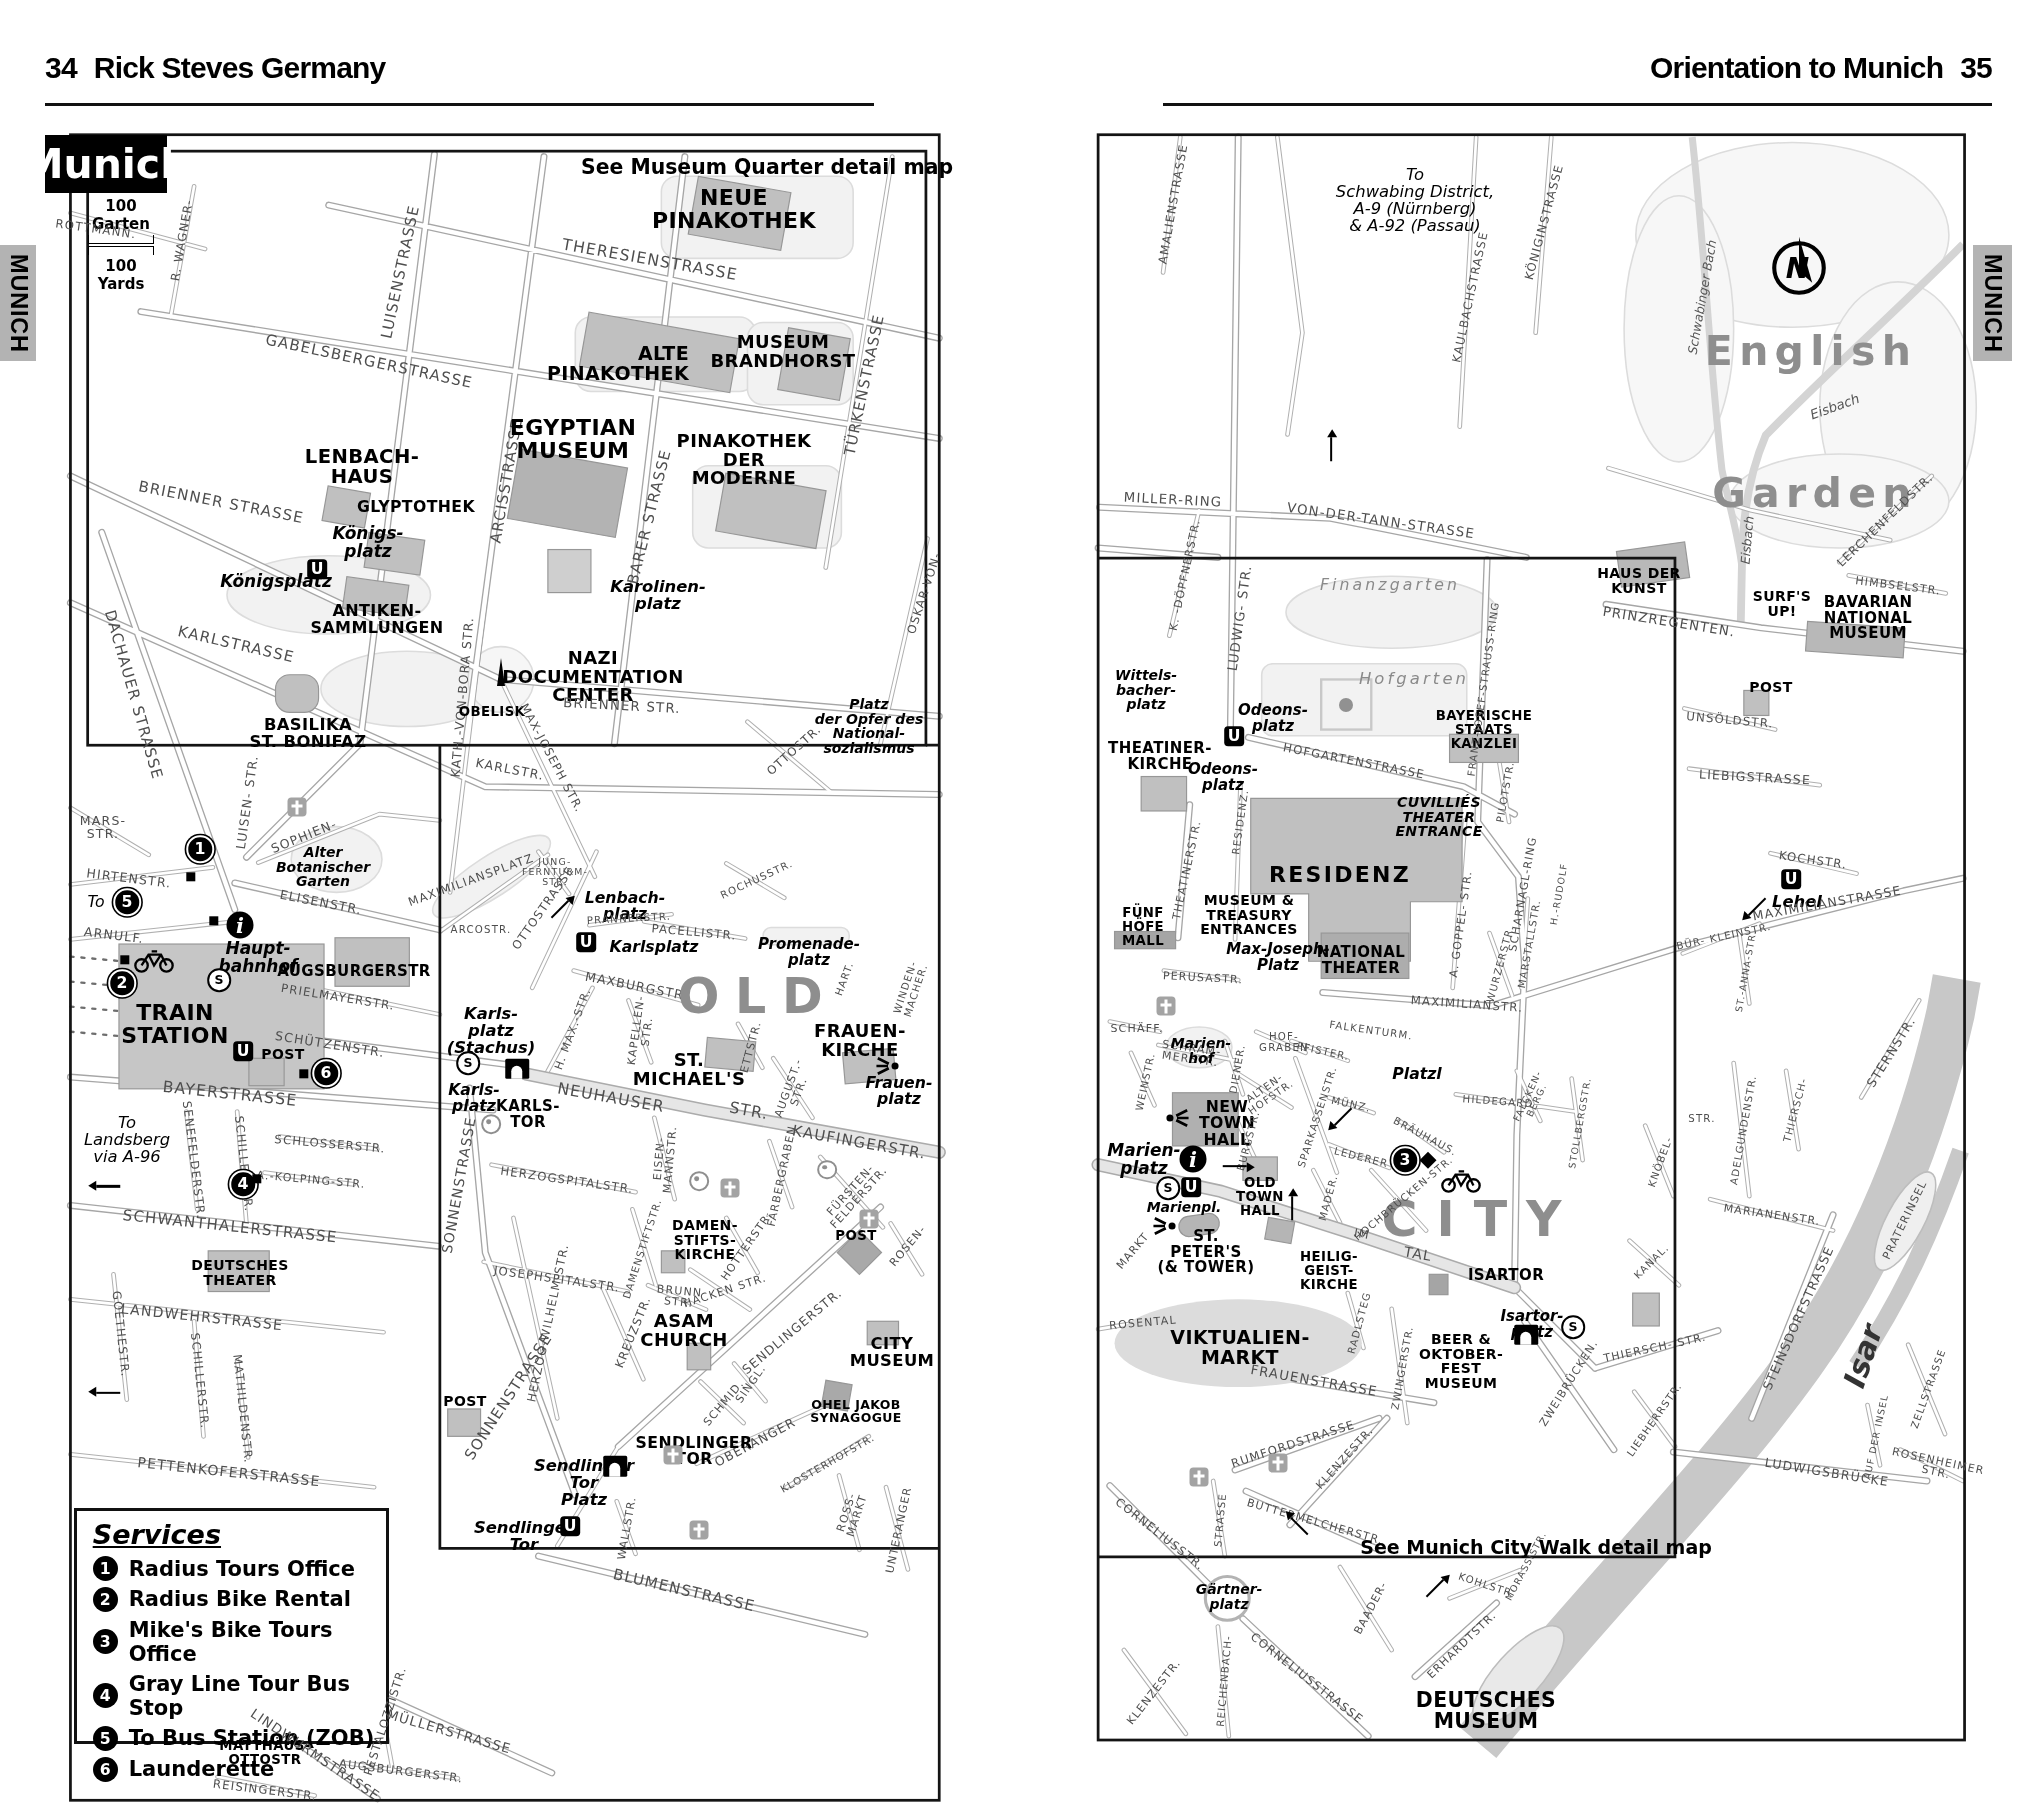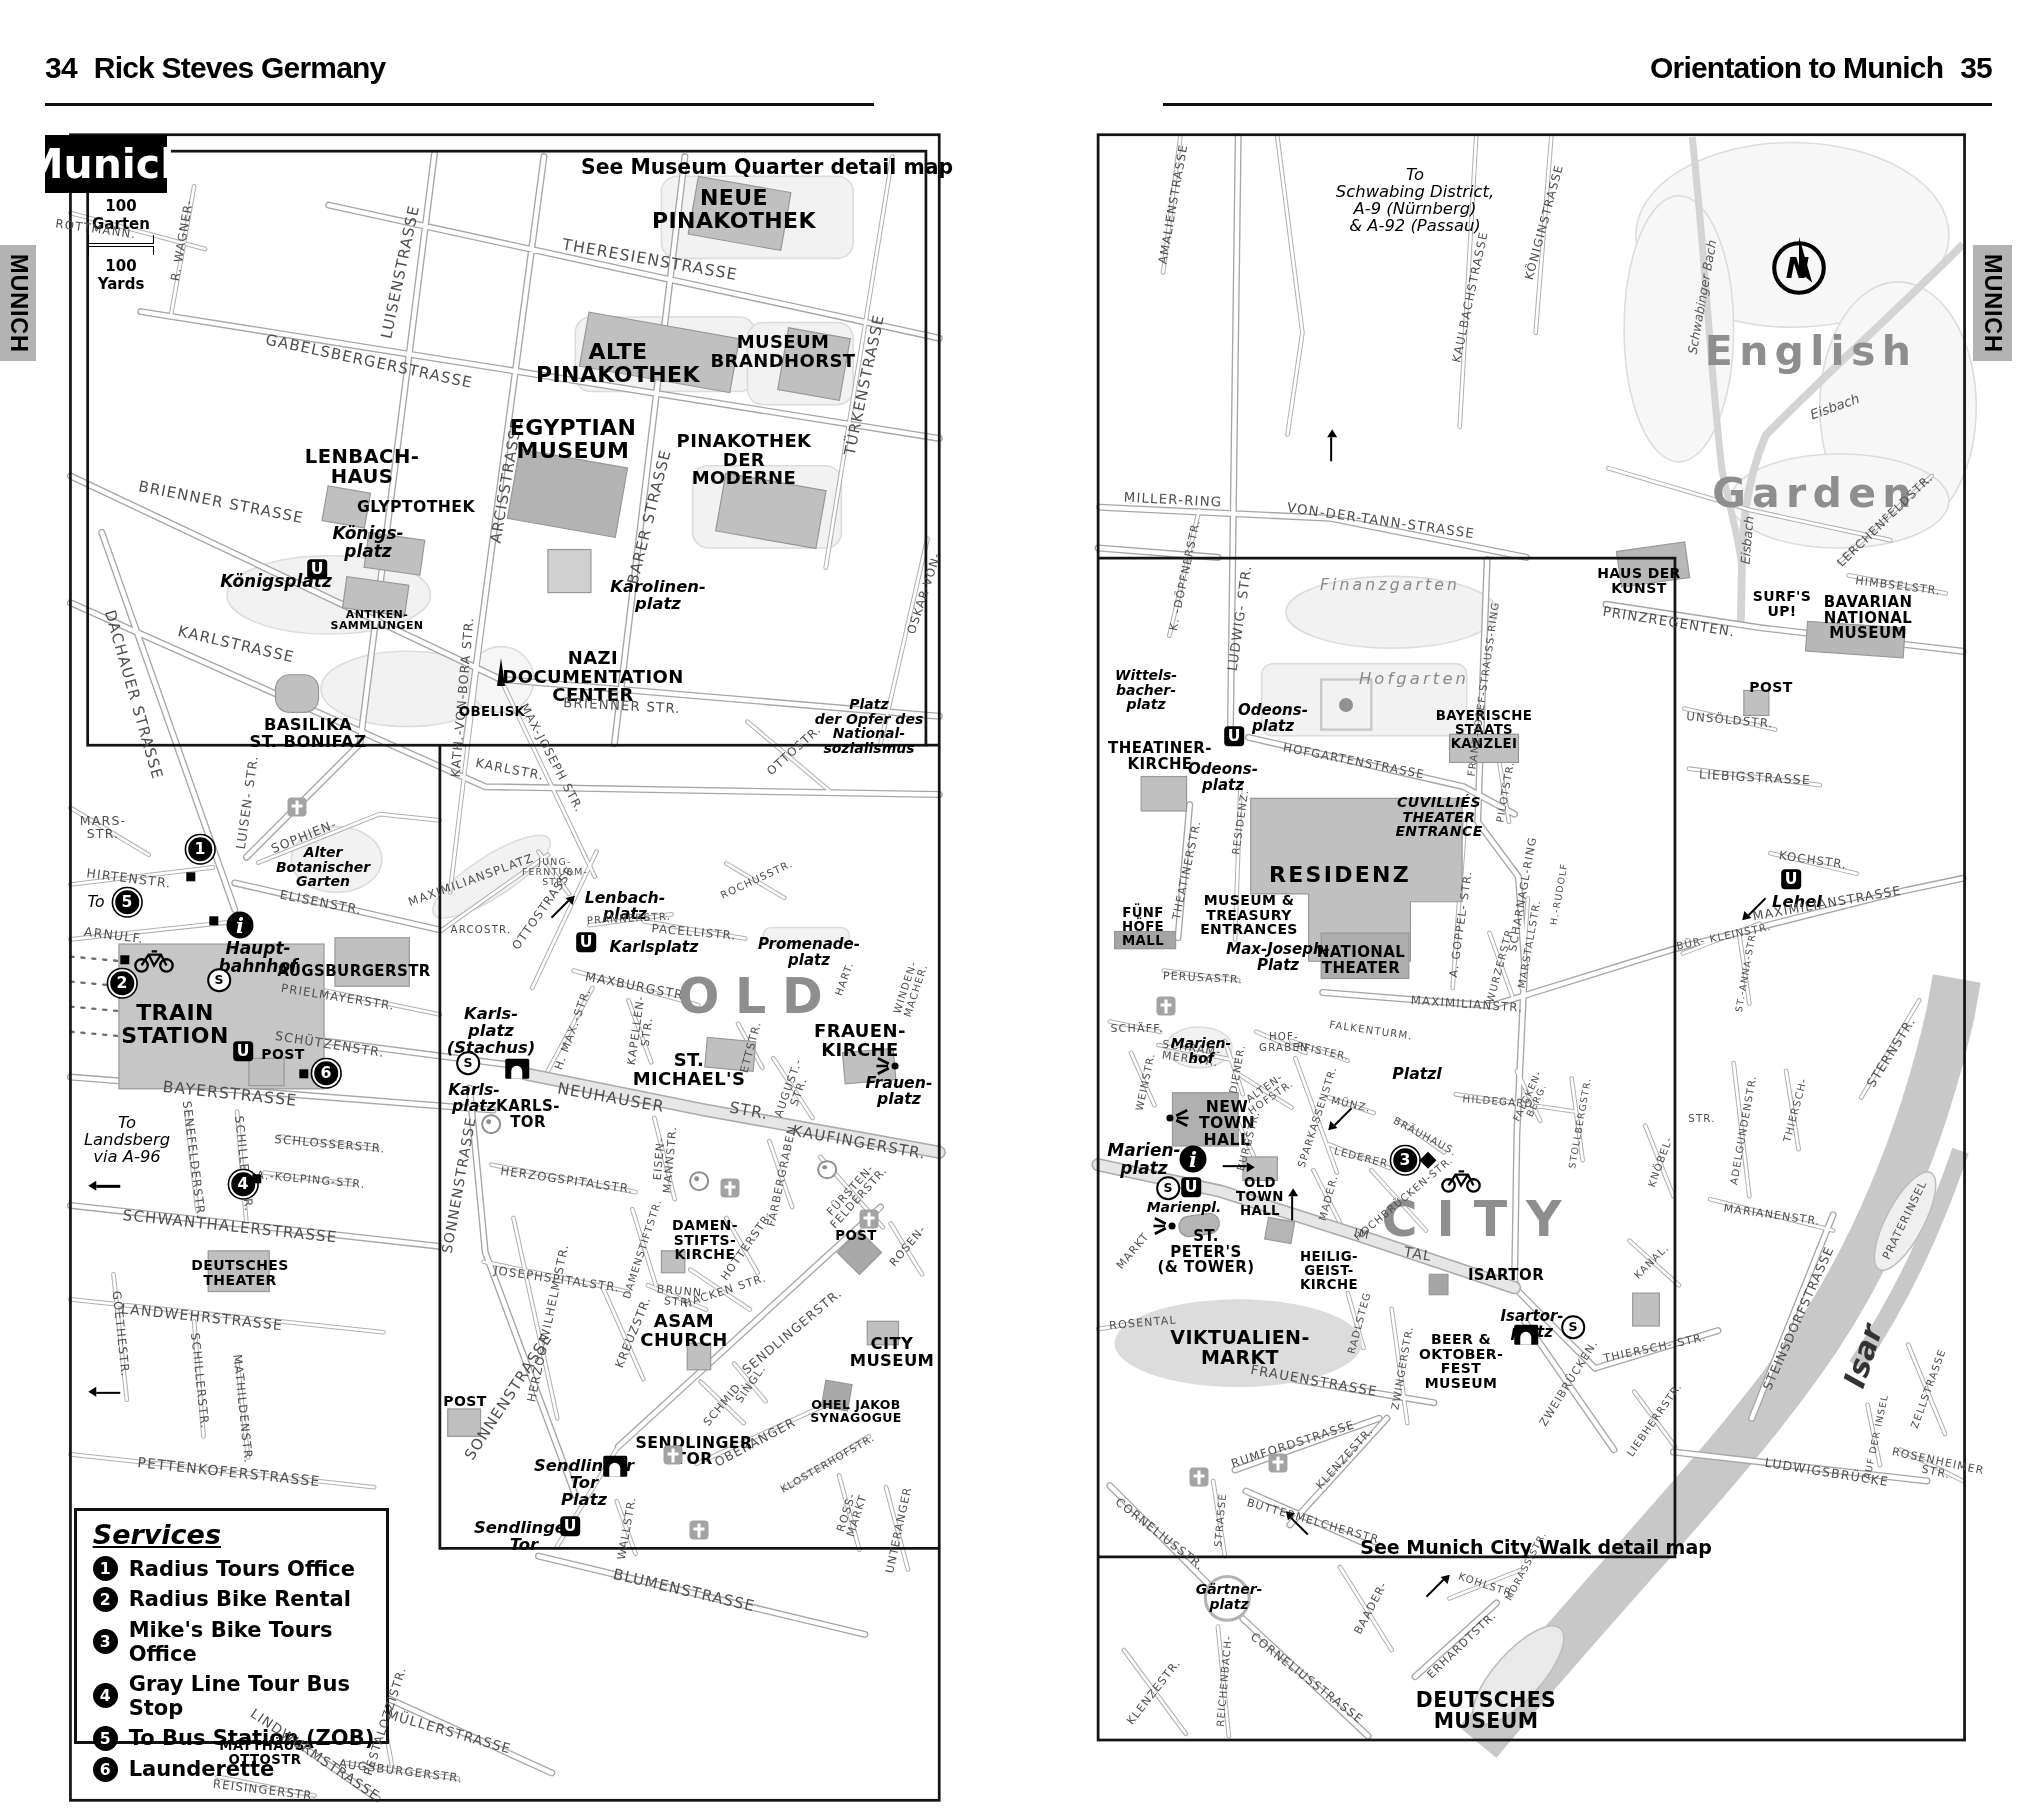--- a/index.html
+++ b/index.html
@@ -251,39 +251,39 @@
       </div>
   </div>
 
   <div id="labels">
       <div class="lb note2" style="left: 767px; top: 168px; font-size: 20.4px; transform: translate(-50%, -50%) rotate(0deg);">See Museum Quarter detail map</div>
       <div class="lb poi" style="left: 734px; top: 210px; font-size: 22px; transform: translate(-50%, -50%) rotate(0deg);">NEUE
 PINAKOTHEK</div>
       <div class="lb st" style="left: 650px; top: 260px; font-size: 15.7px; transform: translate(-50%, -50%) rotate(10deg);">THERESIENSTRASSE</div>
       <div class="lb poi" style="left: 783px; top: 352px; font-size: 18px; transform: translate(-50%, -50%) rotate(0deg);">MUSEUM
 BRANDHORST</div>
-      <div class="lb poi" style="left: 618px; top: 364px; font-size: 22px; transform: translate(-50%, -50%) rotate(0deg);">ALTE
+      <div class="lb poi" style="left: 618px; top: 364px; font-size: 19px; transform: translate(-50%, -50%) rotate(0deg); text-align: right;">ALTE
 PINAKOTHEK</div>
       <div class="lb poi" style="left: 744px; top: 460px; font-size: 18px; transform: translate(-50%, -50%) rotate(0deg);">PINAKOTHEK
 DER
 MODERNE</div>
       <div class="lb st" style="left: 865px; top: 385px; font-size: 15px; transform: translate(-50%, -50%) rotate(-78deg);">TÜRKENSTRASSE</div>
       <div class="lb st" style="left: 401px; top: 272px; font-size: 15px; transform: translate(-50%, -50%) rotate(-78deg);">LUISENSTRASSE</div>
       <div class="lb st" style="left: 369px; top: 362px; font-size: 15px; transform: translate(-50%, -50%) rotate(12deg);">GABELSBERGERSTRASSE</div>
       <div class="lb st" style="left: 507px; top: 481px; font-size: 15px; transform: translate(-50%, -50%) rotate(-80deg);">ARCISSTRASSE</div>
       <div class="lb st" style="left: 650px; top: 517px; font-size: 15px; transform: translate(-50%, -50%) rotate(-76deg);">BARER STRASSE</div>
       <div class="lb poi" style="left: 362px; top: 467px; font-size: 19.6px; transform: translate(-50%, -50%) rotate(0deg);">LENBACH-
 HAUS</div>
       <div class="lb poi" style="left: 573px; top: 440px; font-size: 22px; transform: translate(-50%, -50%) rotate(0deg);">EGYPTIAN
 MUSEUM</div>
       <div class="lb poi" style="left: 416px; top: 507px; font-size: 15.7px; transform: translate(-50%, -50%) rotate(0deg);">GLYPTOTHEK</div>
       <div class="lb plc" style="left: 368px; top: 543px; font-size: 17px; transform: translate(-50%, -50%) rotate(0deg);">Königs-
 platz</div>
       <div class="lb plc" style="left: 276px; top: 582px; font-size: 17px; transform: translate(-50%, -50%) rotate(0deg);">Königsplatz</div>
-      <div class="lb poi" style="left: 377px; top: 620px; font-size: 11px; transform: translate(-50%, -50%) rotate(0deg);">ANTIKEN-
+      <div class="lb poi" style="left: 377px; top: 620px; font-size: 16px; transform: translate(-50%, -50%) rotate(0deg);">ANTIKEN-
 SAMMLUNGEN</div>
       <div class="lb st" style="left: 221px; top: 503px; font-size: 15px; transform: translate(-50%, -50%) rotate(11deg);">BRIENNER STRASSE</div>
       <div class="lb st" style="left: 96px; top: 229px; font-size: 11.7px; transform: translate(-50%, -50%) rotate(8deg);">ROTTMANN.</div>
       <div class="lb st" style="left: 182px; top: 240px; font-size: 11.7px; transform: translate(-50%, -50%) rotate(-80deg);">R. WAGNER-</div>
       <div class="lb st" style="left: 236px; top: 645px; font-size: 15px; transform: translate(-50%, -50%) rotate(13deg);">KARLSTRASSE</div>
       <div class="lb st" style="left: 133px; top: 695px; font-size: 15px; transform: translate(-50%, -50%) rotate(74deg);">DACHAUER STRASSE</div>
       <div class="lb st" style="left: 462px; top: 697px; font-size: 12.5px; transform: translate(-50%, -50%) rotate(-85deg);">KATH.-VON-BORA STR.</div>
       <div class="lb poi" style="left: 593px; top: 677px; font-size: 18px; transform: translate(-50%, -50%) rotate(0deg);">NAZI
 DOCUMENTATION
 CENTER</div>

